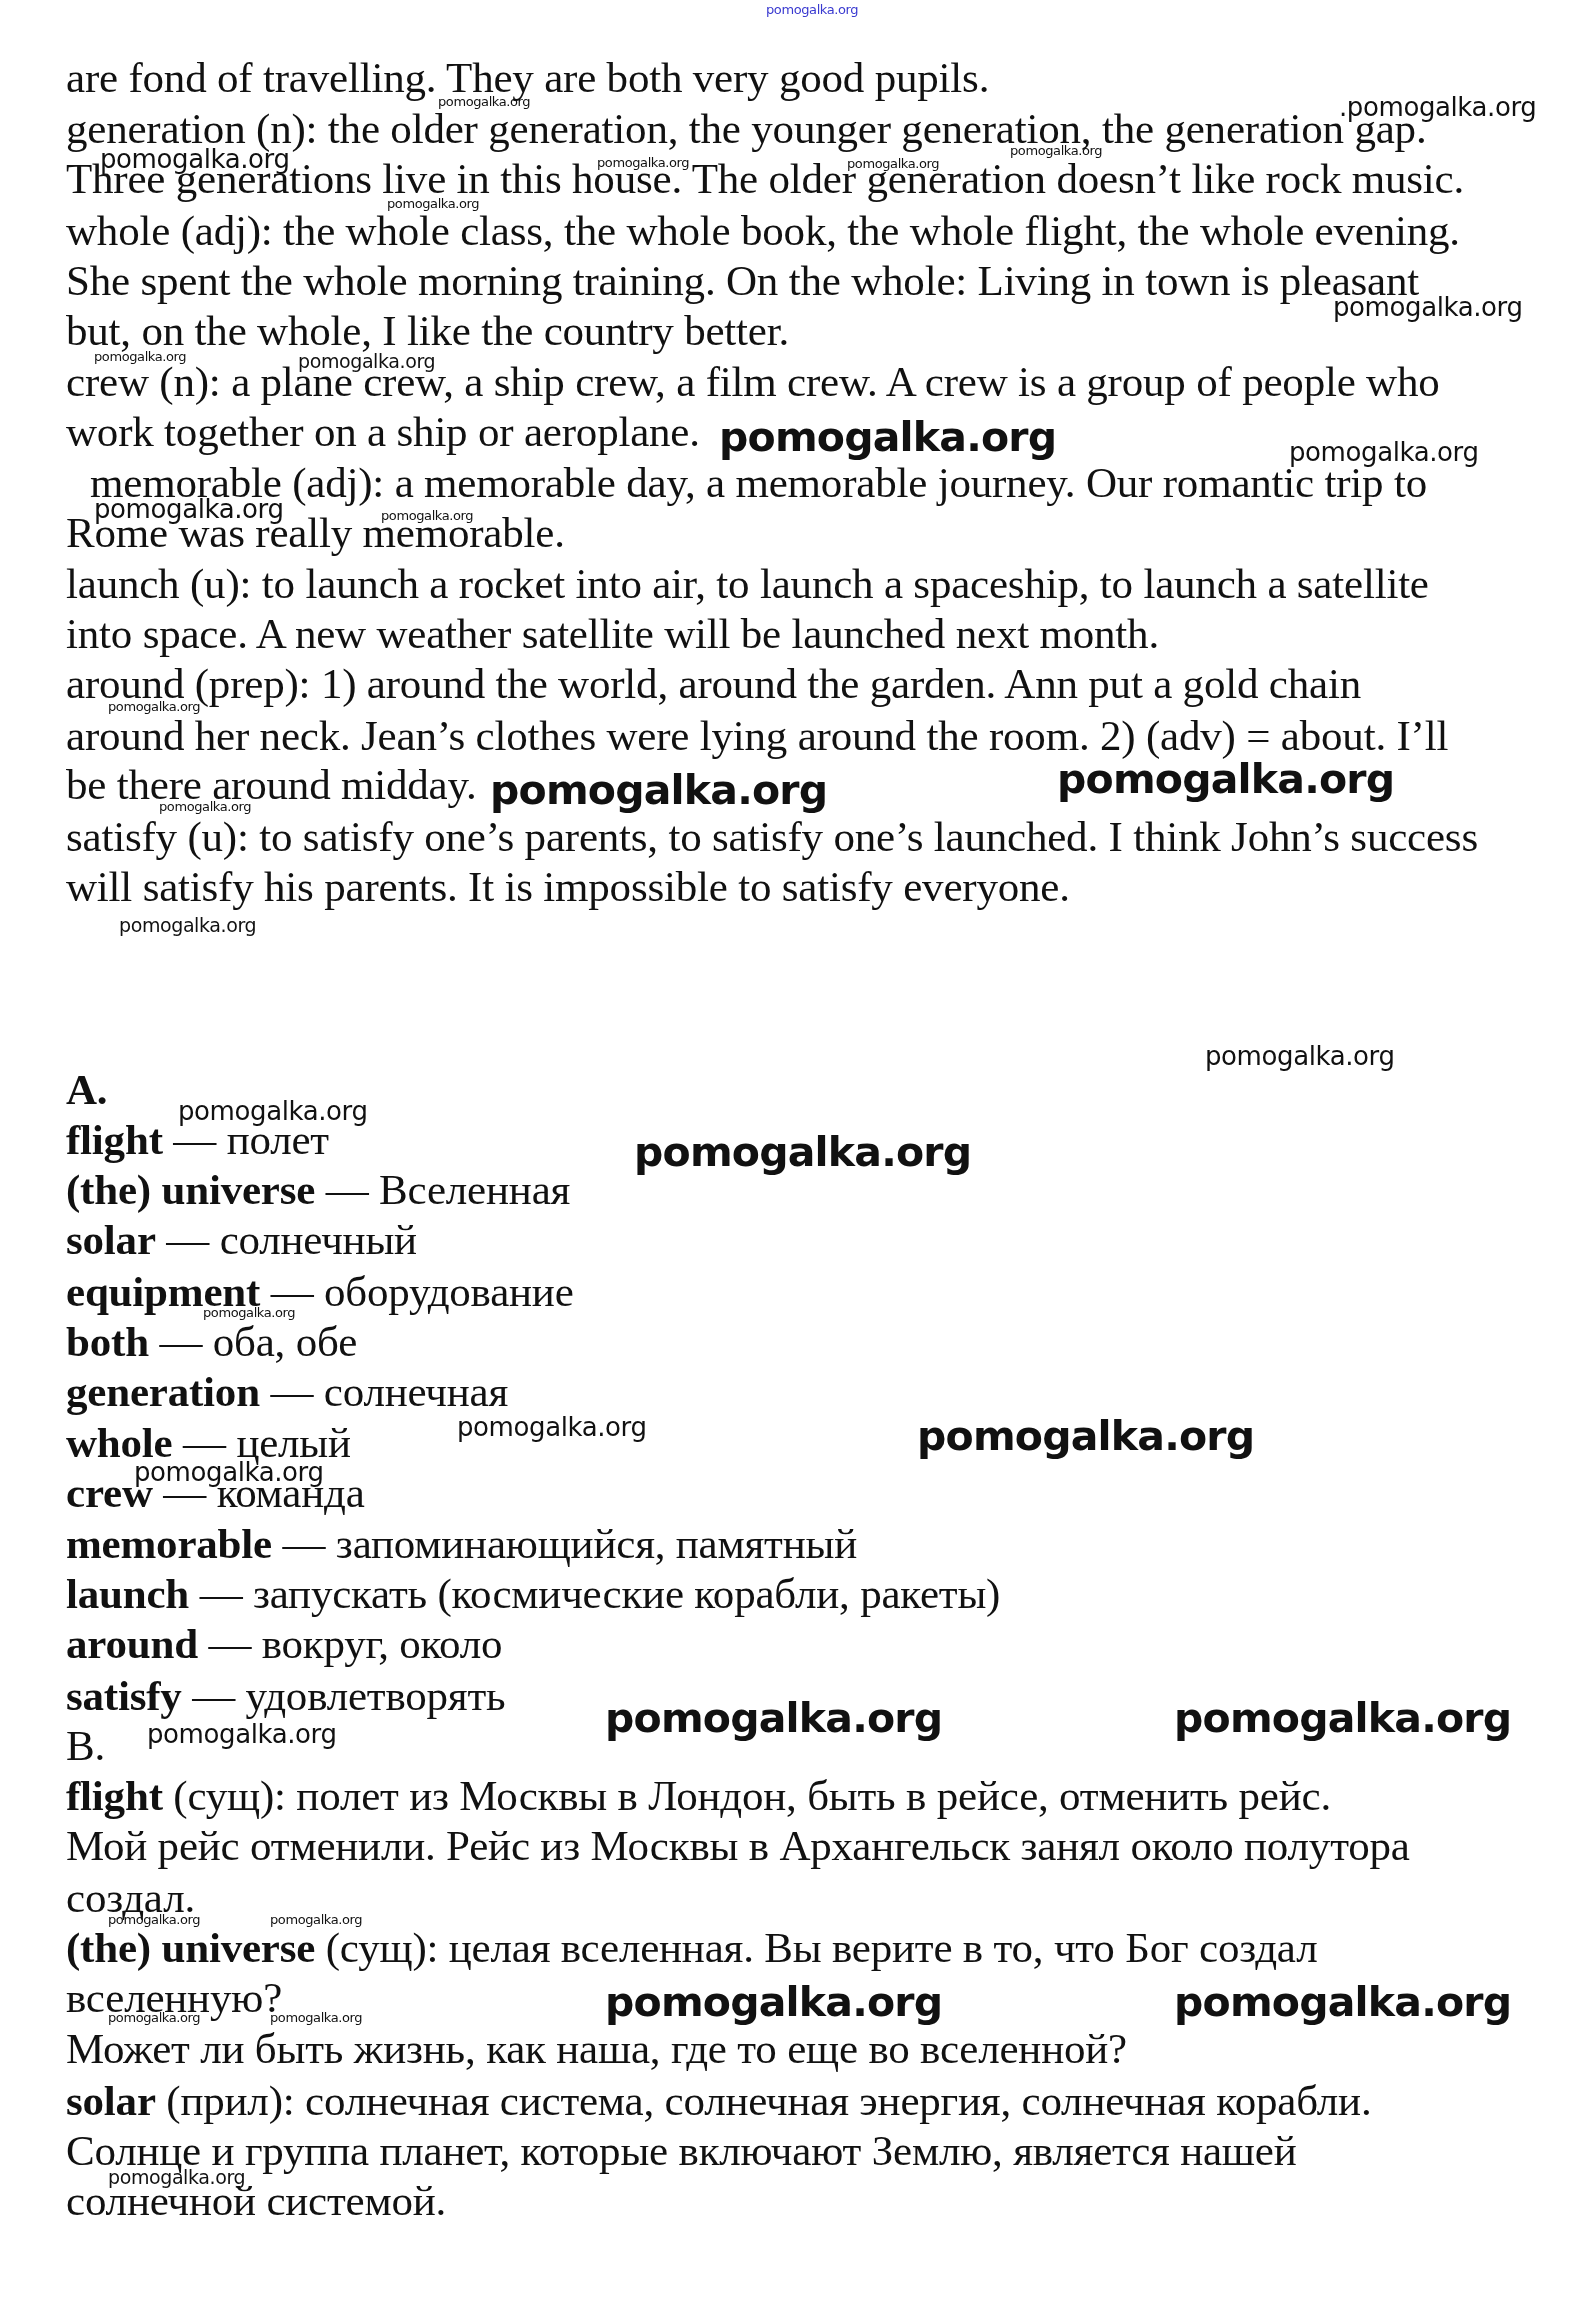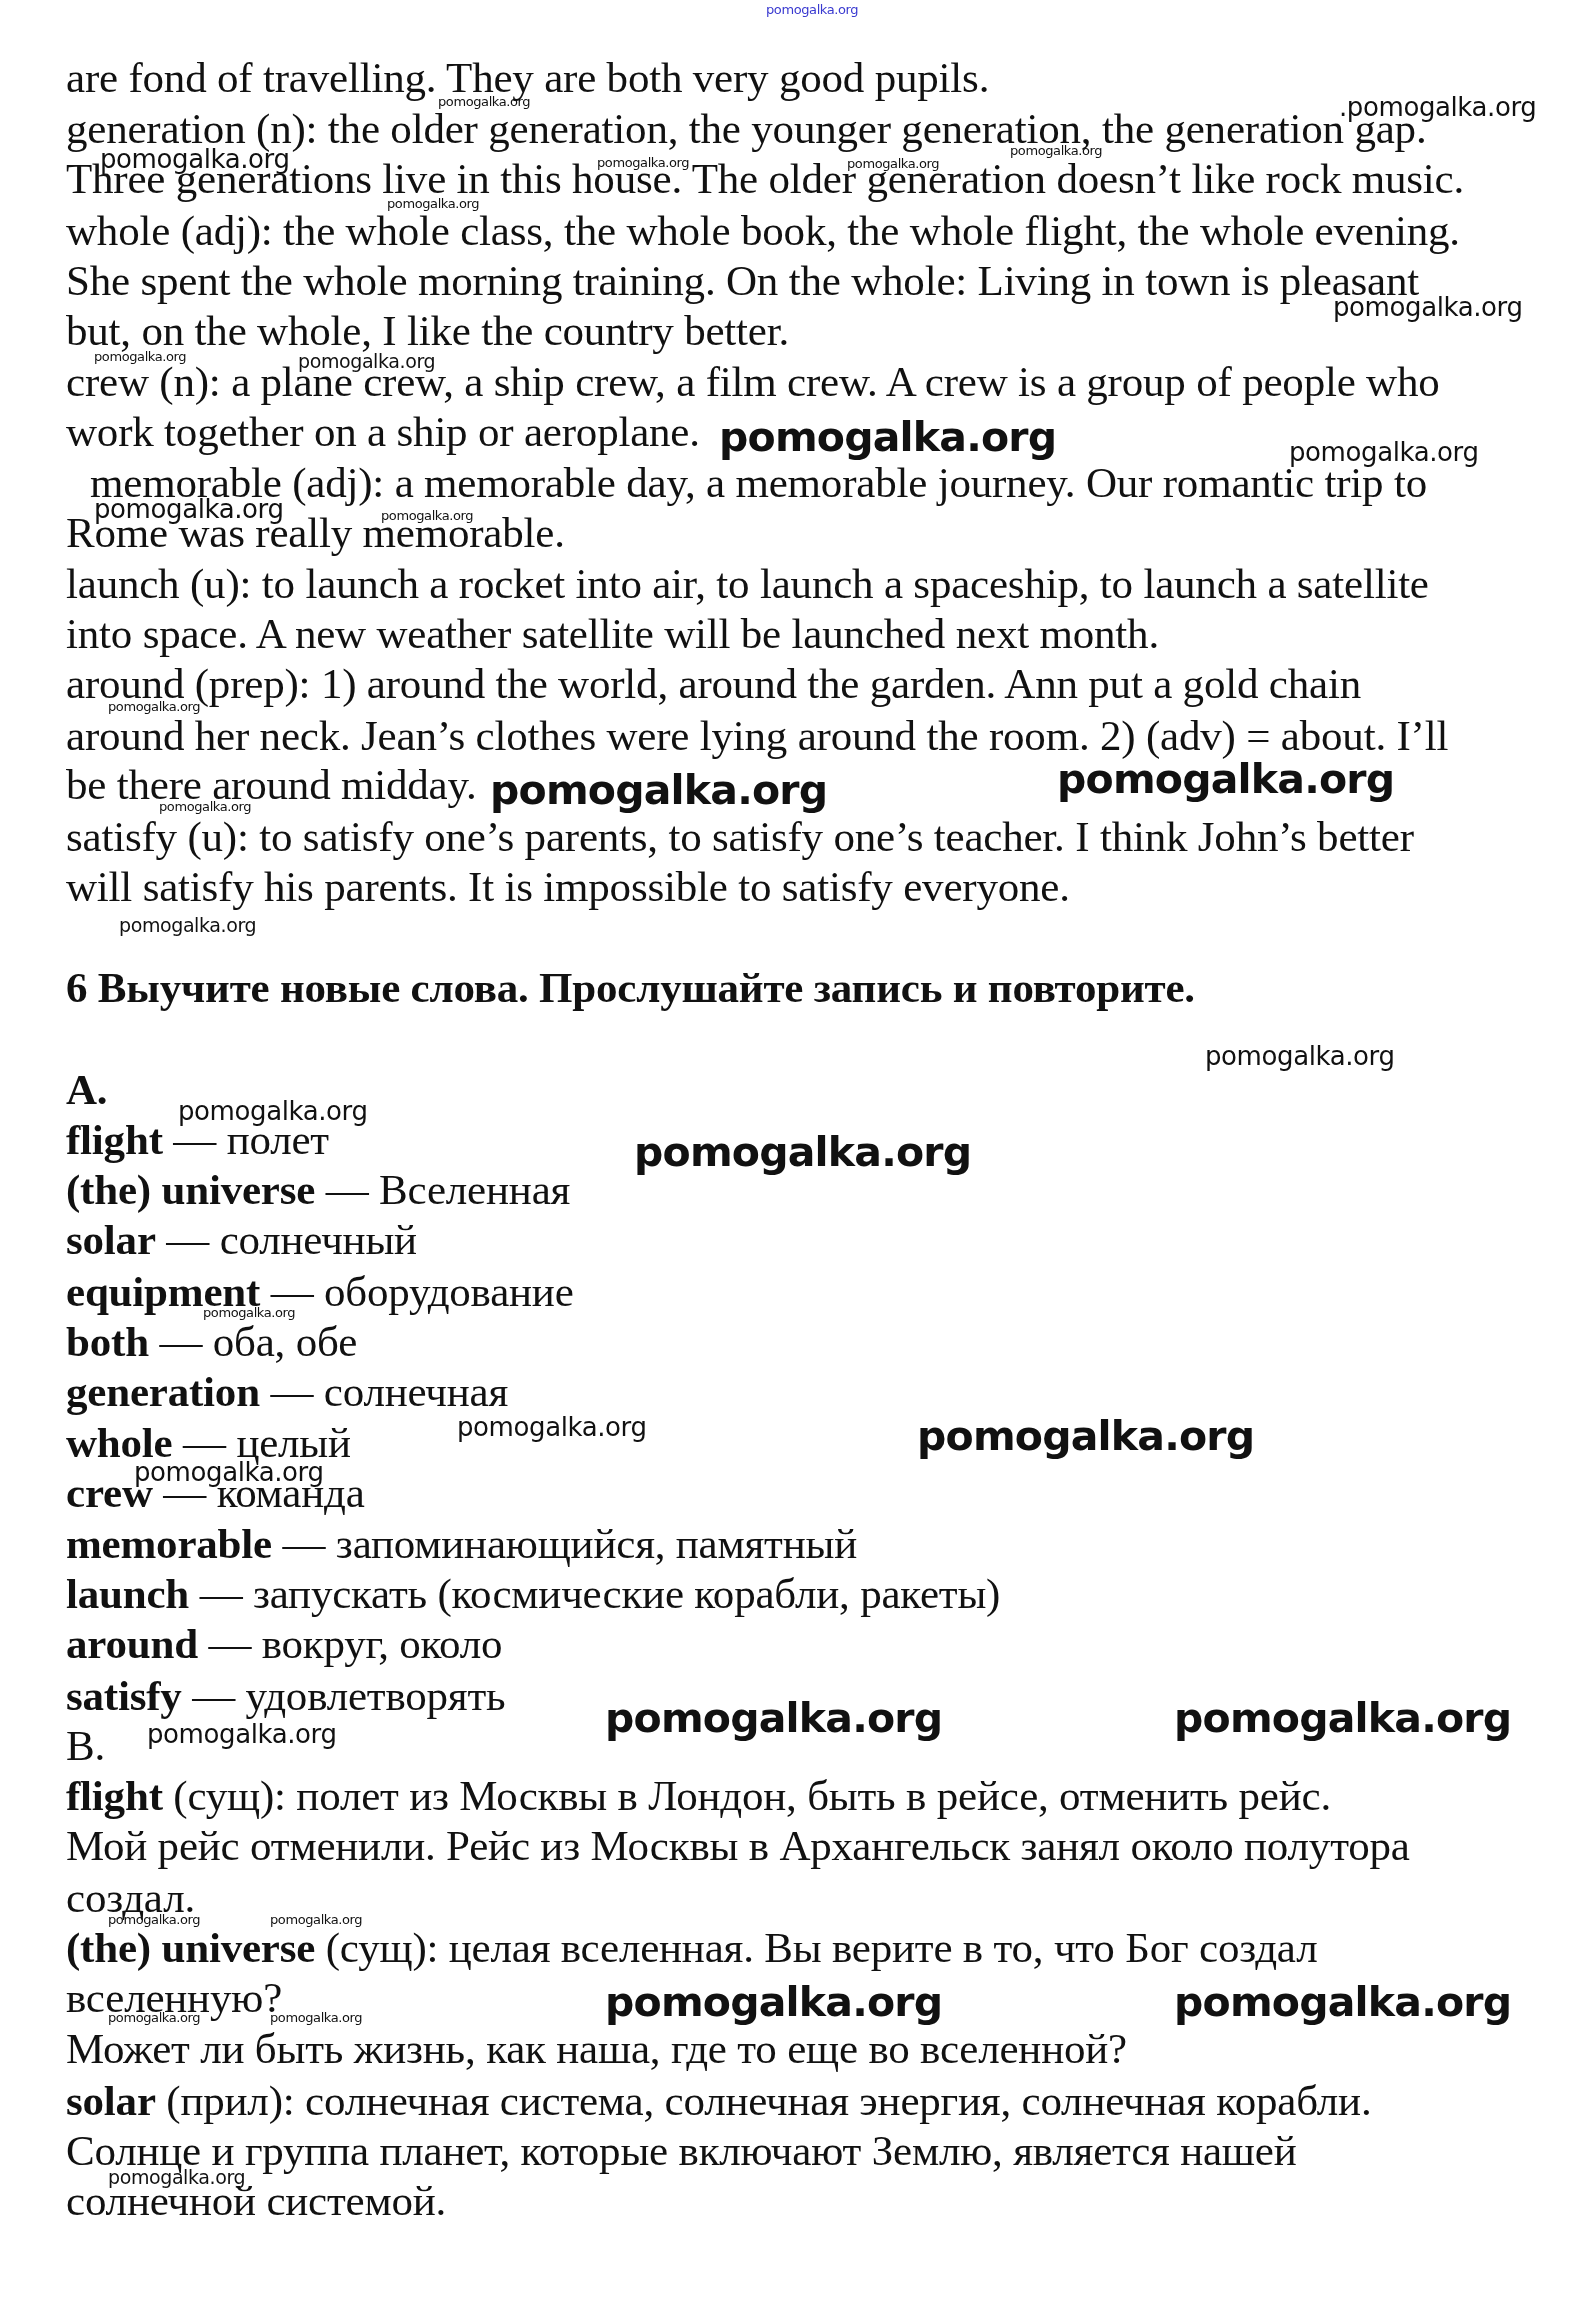--- a/index.html
+++ b/index.html
@@ -42,25 +42,24 @@
     <div class="line" style="top:331px;">but, on the whole, I like the country better.</div>
     <div class="line" style="top:382px;">crew (n): a plane crew, a ship crew, a film crew. A crew is a group of people who</div>
     <div class="line" style="top:432px;">work together on a ship or aeroplane.</div>
     <div class="line" style="top:483px;margin-left:24px;">memorable (adj): a memorable day, a memorable journey. Our romantic trip to</div>
     <div class="line" style="top:533px;">Rome was really memorable.</div>
     <div class="line" style="top:584px;">launch (u): to launch a rocket into air, to launch a spaceship, to launch a satellite</div>
     <div class="line" style="top:634px;">into space. A new weather satellite will be launched next month.</div>
     <div class="line" style="top:684px;">around (prep): 1) around the world, around the garden. Ann put a gold chain</div>
     <div class="line" style="top:736px;">around her neck. Jean’s clothes were lying around the room. 2) (adv) = about. I’ll</div>
     <div class="line" style="top:785px;text-align:right;">be there around midday.</div>
-    <div class="line" style="top:837px;">satisfy (u): to satisfy one’s parents, to satisfy one’s teacher. I think John’s better</div>
+    <div class="line" style="top:837px;">satisfy (u): to satisfy one’s parents, to satisfy one’s launched. I think John’s success</div>
     <div class="line" style="top:887px;">will satisfy his parents. It is impossible to satisfy everyone.</div>
   </div>
 
-  <div class="line heading" style="top:988px;">6 Выучите новые слова. Прослушайте запись и повторите.</div>
 
   <div class="line bold" style="top:1090px;">A.</div>
 
   <div>
     <div class="line" style="top:1140px;"><b>flight</b><span> — полет</span></div>
     <div class="line" style="top:1190px;"><b>(the) universe</b><span> — Вселенная</span></div>
     <div class="line" style="top:1240px;"><b>solar</b><span> — солнечный</span></div>
     <div class="line" style="top:1292px;"><b>equipment</b><span> — оборудование</span></div>
     <div class="line" style="top:1342px;"><b>both</b><span> — оба, обе</span></div>
     <div class="line" style="top:1392px;"><b>generation</b><span> — солнечная</span></div>

